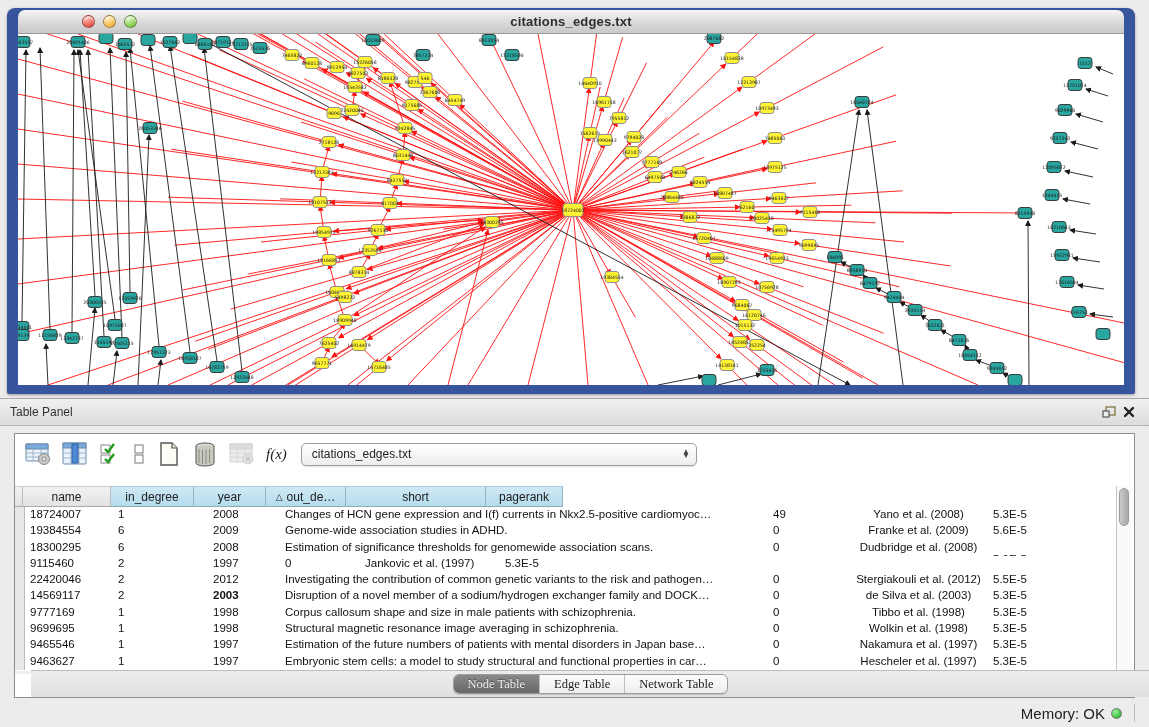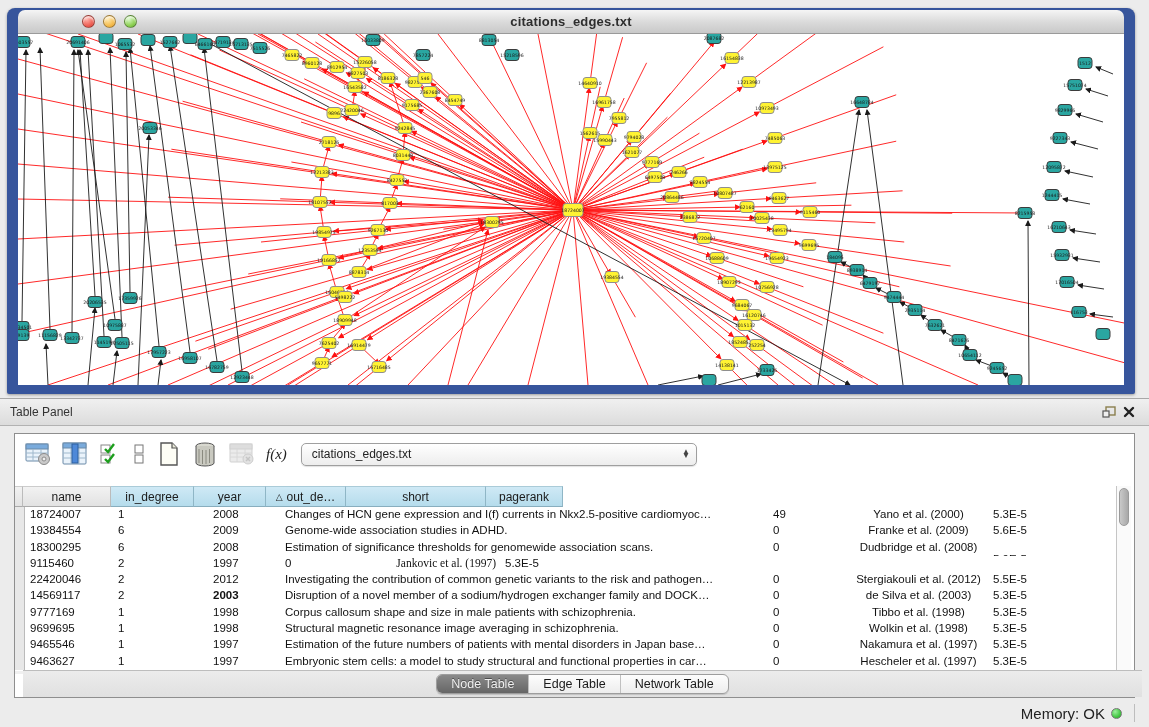--- a/index.html
+++ b/index.html
@@ -82,23 +82,23 @@
   
   #v-scroll {
     position:absolute; right:3px; top:52px; width:15px; height:184px;
     border-left:1px solid #c5c5c5; background:#fafafa;
   }
   #v-thumb { position:absolute; left:2px; top:2px; width:10px; height:38px;
     border-radius:6px; background:linear-gradient(90deg,#c9c9c9,#a8a8a8); border:1px solid #9a9a9a; }
   #h-scroll { position:absolute; left:0; top:237px; width:1104px; height:3px; background:#f0f0f0; }
   
   #tab-strip {
-    position:absolute; left:8px; bottom:0; width:1119px; height:27px;
+    position:absolute; left:16px; bottom:0; width:1119px; height:27px;
     background:linear-gradient(#ececec,#e0e0e0); border-top:1px solid #bdbdbd;
-    display:flex; align-items:center; justify-content:center;
+    display:flex; align-items:center; justify-content:center;font-family:Liberation Serif, serif;
   }
   #seg-control {
     display:flex; height:20px; border:1px solid #9d9d9d; border-radius:6px;
     overflow:hidden; background:linear-gradient(#fdfdfd,#ededed);
     box-shadow:0 1px 1px rgba(0,0,0,.15);
   }
   .seg { padding:0 14px; font-size:12.5px; color:#1a1a1a; display:flex; align-items:center;
     border-right:1px solid #c0c0c0; }
   .seg:last-child { border-right:none; }
   .seg.selected { background:linear-gradient(#8a8a8a,#666); color:#efefef;
@@ -986,21 +986,21 @@
           <span>pagerank</span>
         </div>
       </div>
       <div class="data-row">
         <div class="cell gutter-cell" style="width: 8px;"></div>
         <div class="cell" style="width: 88px; text-align: left;">18724007</div>
         <div class="cell" style="width: 95px; text-align: left;">1</div>
         <div class="cell" style="width: 72px; text-align: left;">2008</div>
         <div class="cell" style="width: 488px; text-align: left;">Changes of HCN gene expression and I(f) currents in Nkx2.5-positive cardiomyoc…</div>
         <div class="cell" style="width: 80px; text-align: left;">49</div>
-        <div class="cell" style="width: 140px; text-align: center;">Yano et al. (2000)</div>
+        <div class="cell" style="width: 140px; text-align: center;">Yano et al. (2008)</div>
         <div class="cell" style="width: 77px; text-align: left;">5.3E-5</div>
       </div>
       <div class="data-row">
         <div class="cell gutter-cell" style="width: 8px;"></div>
         <div class="cell" style="width: 88px; text-align: left;">19384554</div>
         <div class="cell" style="width: 95px; text-align: left;">6</div>
         <div class="cell" style="width: 72px; text-align: left;">2009</div>
         <div class="cell" style="width: 488px; text-align: left;">Genome-wide association studies in ADHD.</div>
         <div class="cell" style="width: 80px; text-align: left;">0</div>
         <div class="cell" style="width: 140px; text-align: center;">Franke et al. (2009)</div>
@@ -1015,21 +1015,21 @@
         <div class="cell" style="width: 80px; text-align: left;">0</div>
         <div class="cell" style="width: 140px; text-align: center;">Dudbridge et al. (2008)</div>
         <div class="cell" style="width: 77px; text-align: left; margin-top: 12px;">5.9E-5</div>
       </div>
       <div class="data-row">
         <div class="cell gutter-cell" style="width: 8px;"></div>
         <div class="cell" style="width: 88px; text-align: left;">9115460</div>
         <div class="cell" style="width: 95px; text-align: left;">2</div>
         <div class="cell" style="width: 72px; text-align: left;">1997</div>
         <div class="cell" style="width: 80px; text-align: left;">0</div>
-        <div class="cell" style="width: 140px; text-align: right; font-family: Liberation Serif, serif;">Jankovic et al. (1997)</div>
+        <div class="cell" style="width: 140px; text-align: left;">Jankovic et al. (1997)</div>
         <div class="cell" style="width: 77px; text-align: left;">5.3E-5</div>
       </div>
       <div class="data-row">
         <div class="cell gutter-cell" style="width: 8px;"></div>
         <div class="cell" style="width: 88px; text-align: left;">22420046</div>
         <div class="cell" style="width: 95px; text-align: left;">2</div>
         <div class="cell" style="width: 72px; text-align: left;">2012</div>
         <div class="cell" style="width: 488px; text-align: left;">Investigating the contribution of common genetic variants to the risk and pathogen…</div>
         <div class="cell" style="width: 80px; text-align: left;">0</div>
         <div class="cell" style="width: 140px; text-align: center;">Stergiakouli et al. (2012)</div>

